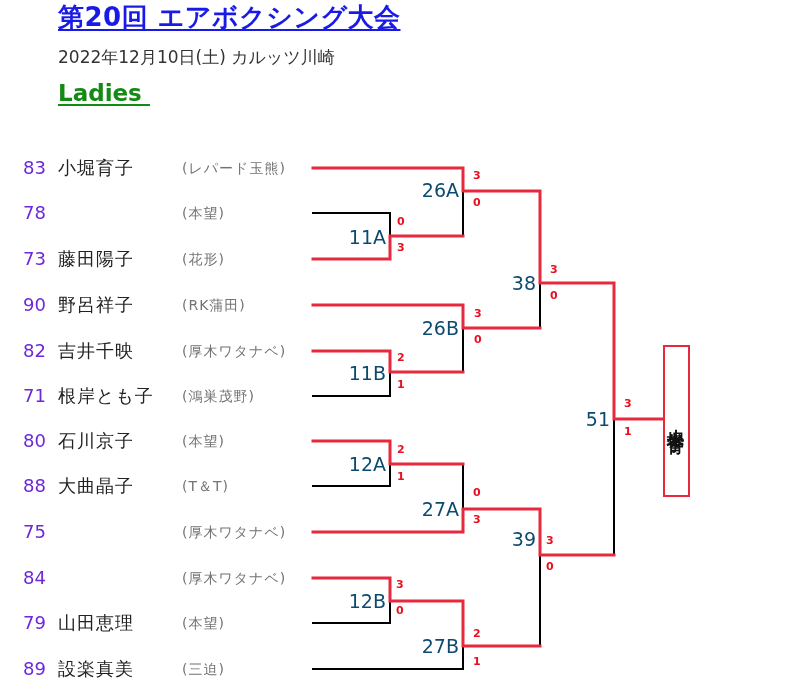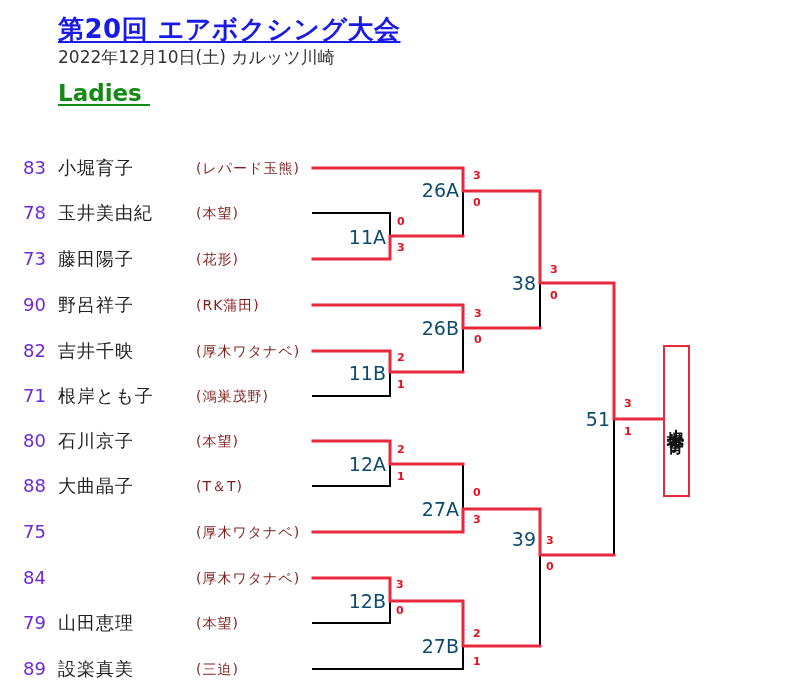--- a/index.html
+++ b/index.html
@@ -1,27 +1,27 @@
 <!DOCTYPE html>
 <html><head>
   <meta charset="utf-8">
   <style>
     html, body { margin: 0; padding: 0; background: #ffffff; }
     body { width: 810px; height: 685px; position: relative; overflow: hidden;
            font-family: "DejaVu Sans", "Liberation Sans", sans-serif; color: #333333; }
-    .title { position: absolute; left: 58px; top: 12px; font-size: 26px; font-weight: bold;
+    .title { position: absolute; left: 58px; top: 0px; font-size: 26px; font-weight: bold;
              color: #1a1ae6; text-decoration: underline; text-decoration-thickness: 2px;
              text-underline-offset: 3px; white-space: nowrap; letter-spacing: 0.5px; }
     .subtitle { position: absolute; left: 58px; top: 46px; font-size: 17px; color: #333333; white-space: nowrap; }
     .category { position: absolute; left: 58px; top: 82px; font-size: 23px; font-weight: bold; color: #138a13;
                 width: 92px; border-bottom: 2px solid #138a13; line-height: 22px; white-space: nowrap; }
     .row { position: absolute; left: 0; height: 24px; line-height: 24px; width: 310px; white-space: nowrap; }
     .row .no { position: absolute; left: 20px; width: 26px; text-align: right; font-size: 18px; color: #6d28d9; }
     .row .name { position: absolute; left: 58px; font-size: 18px; color: #222; letter-spacing: 1px; }
-    .row .team { position: absolute; left: 196px; font-size: 14px; color: #7f1d1d; letter-spacing: 1px; }
+    .row .team { position: absolute; left: 182px; font-size: 14px; color: #737373; letter-spacing: 1px; }
     svg.bracket { position: absolute; left: 0; top: 0; }
     .mlabel { position: absolute; font-size: 19px; color: #0c4a6e; transform: translate(-100%, -50%);
               white-space: nowrap; line-height: 20px; }
     .score { position: absolute; font-size: 11px; font-weight: bold; color: #e81020;
              transform: translateY(-50%); line-height: 12px; }
     .champ { position: absolute; left: 663px; top: 345px; width: 23px; height: 148px;
              border: 2px solid #e8283c; display: flex; align-items: center; justify-content: center; }
     .champ span { writing-mode: vertical-rl; text-orientation: upright; font-size: 17px; font-weight: bold;
                   color: #111; letter-spacing: 3px; }
   </style>
@@ -33,21 +33,20 @@
 <div class="category">Ladies</div>
 
 <div>
   <div class="row" style="top:156px">
     <span class="no">83</span>
     <span class="name">小堀育子</span>
     <span class="team">(レパード玉熊)</span>
   </div>
   <div class="row" style="top:201px">
     <span class="no">78</span>
-    <span class="name">玉井美由紀</span>
     <span class="team">(本望)</span>
   </div>
   <div class="row" style="top:247px">
     <span class="no">73</span>
     <span class="name">藤田陽子</span>
     <span class="team">(花形)</span>
   </div>
   <div class="row" style="top:293px">
     <span class="no">90</span>
     <span class="name">野呂祥子</span>

